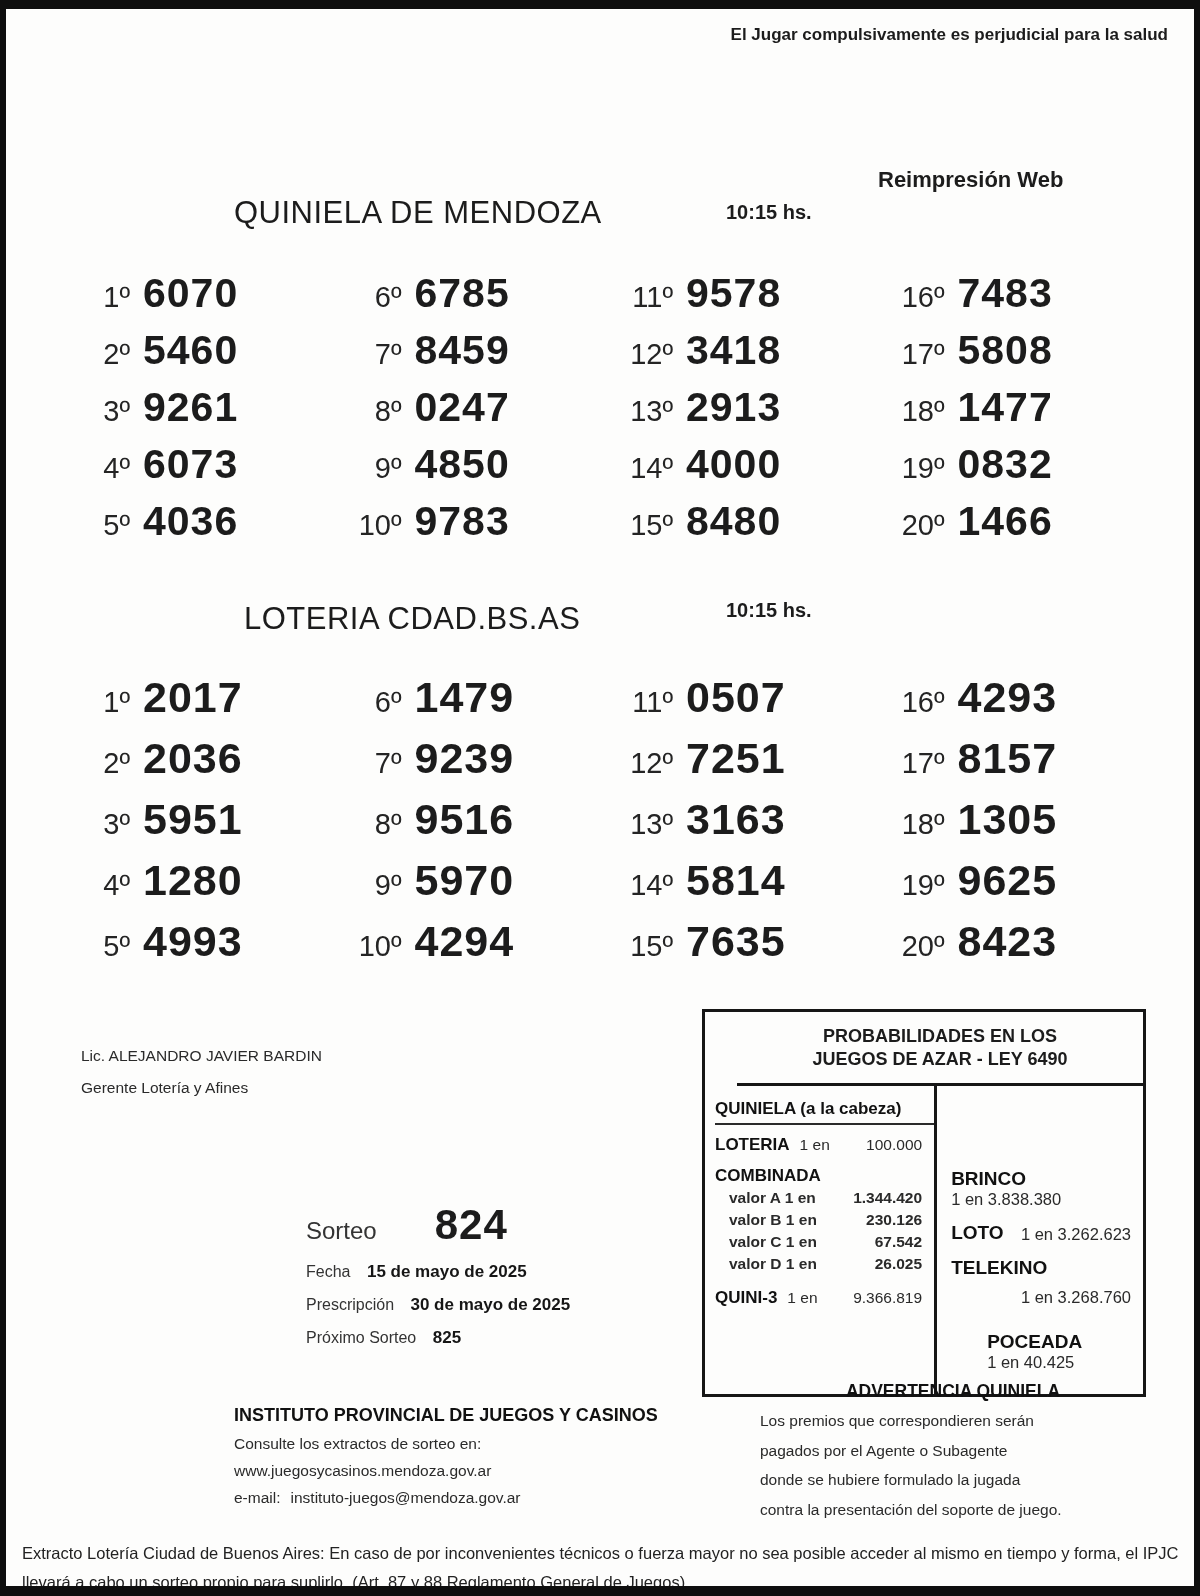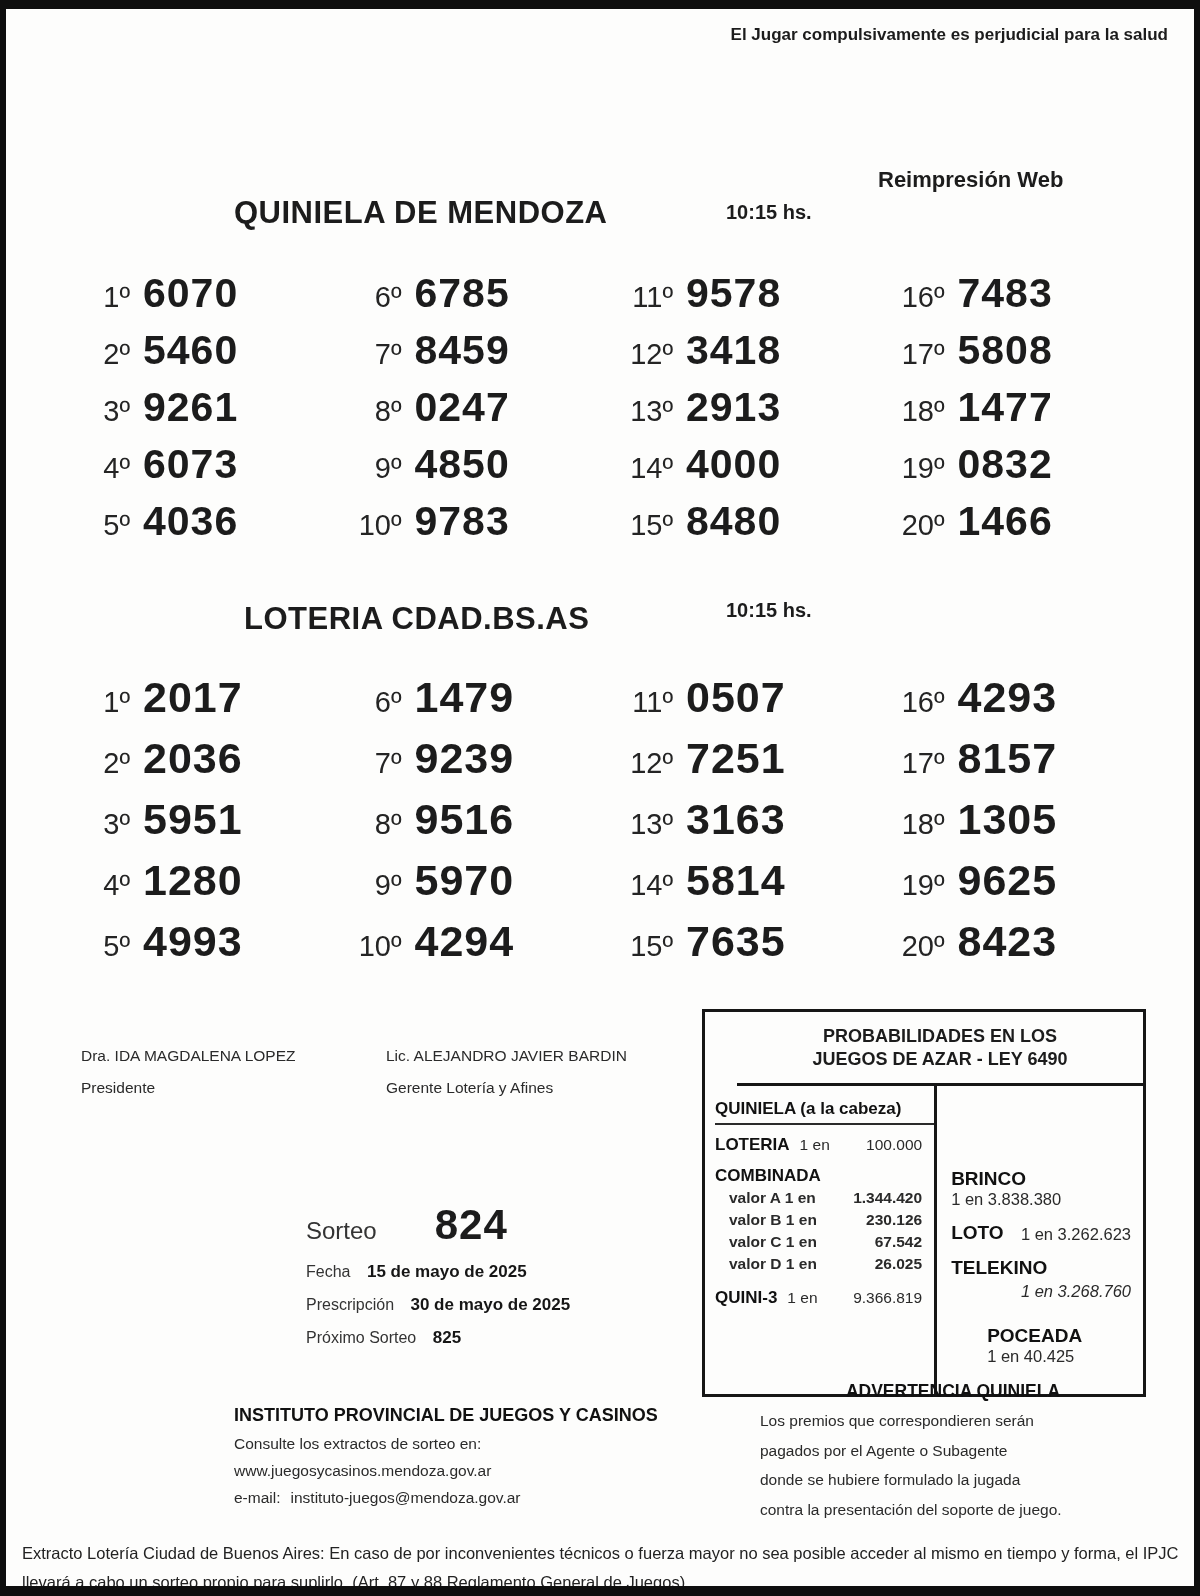--- a/index.html
+++ b/index.html
@@ -13,21 +13,21 @@
     border-bottom-width:10px;
     box-sizing:border-box;
     font-family:"Liberation Sans","DejaVu Sans",sans-serif;
     color:#1c1c1c;
     overflow:hidden;
   }
   .doc-title { position:absolute; left:20px; top:2px; font-size:54px; font-weight:bold; letter-spacing:-1px; }
   .top-warning { position:absolute; right:26px; top:16px; font-size:17px; font-weight:bold; }
   .reimpresion { position:absolute; left:872px; top:158px; font-size:22px; font-weight:bold; }
 
-  .section-title { position:absolute; font-size:31px; font-weight:bold; letter-spacing:0.5px; }
+  .section-title { position:absolute; font-size:31px; font-weight:normal; letter-spacing:0.5px; }
   .section-time  { position:absolute; font-size:20px; font-weight:bold; }
 
   .results-grid {
     position:absolute; left:58px; width:1086px;
     display:grid; grid-template-columns:repeat(4,1fr); grid-auto-flow:column;
     align-items:center;
   }
   #mendoza-grid { top:256px; grid-template-rows:repeat(5,57px); }
   #bsas-grid    { top:658px; grid-template-rows:repeat(5,61px); }
   .result { display:flex; align-items:baseline; }
@@ -64,21 +64,21 @@
   .g-bold { font-weight:bold; font-size:17px; color:#111; }
   .g-mid  { margin-left:10px; }
   .loteria-row .p-val, .quini6-row .p-val { margin-left:auto; }
   .combinada-header { font-weight:bold; font-size:17px; color:#111; margin-top:9px; line-height:22px; }
   .valor-rows .prow { padding-left:14px;font-weight:bold; }
   .prob-right { flex:1; padding:82px 12px 10px 14px; box-sizing:border-box; }
   .game { display:flex; justify-content:space-between; align-items:flex-end; flex-wrap:wrap; margin-bottom:13px; }
   .g-name { font-weight:bold; font-size:19px; color:#111; }
   .g-value { font-size:16.5px; color:#2a2a2a; }
   .prob-right .game:nth-of-type(3) { display:block; }
-  .prob-right .game:nth-of-type(3) .g-value { display:block; text-align:right; margin-top:3px;font-style:italic; }
+  .prob-right .game:nth-of-type(3) .g-value { display:block; text-align:right; margin-top:9px; }
   .prob-right .game:nth-of-type(4) { margin-top:24px;margin-left:36px; }
 
   .draw-block { position:absolute; left:300px; top:1192px; }
   .draw-main { display:flex; align-items:baseline; }
   .draw-main .d-label { font-size:24px; color:#333; }
   .draw-main .d-number { font-size:42px; font-weight:bold; margin-left:58px; letter-spacing:1px; }
   .draw-row { margin-top:13px; font-size:16px; color:#333; }
   .draw-row .d-val { font-weight:bold; font-size:17px; color:#161616; margin-left:12px; }
 
   .advertencia { position:absolute; left:742px; top:1372px; width:410px; }
@@ -311,24 +311,20 @@
       </div>
 
       <div class="result">
         <span class="pos">20º</span>
         <span class="num">8423</span>
       </div>
     </div>
 
   <div class="officials">
 
-      <div class="official">
-        <span class="o-name">Dra. IDA MAGDALENA LOPEZ</span>
-        <span class="o-role">Presidente</span>
-      </div>
 
       <div class="official">
         <span class="o-name">Lic. ALEJANDRO JAVIER BARDIN</span>
         <span class="o-role">Gerente Lotería y Afines</span>
       </div>
     </div>
 
   <div class="prob-box">
     <div class="prob-header">
       <div>PROBABILIDADES EN LOS</div>

